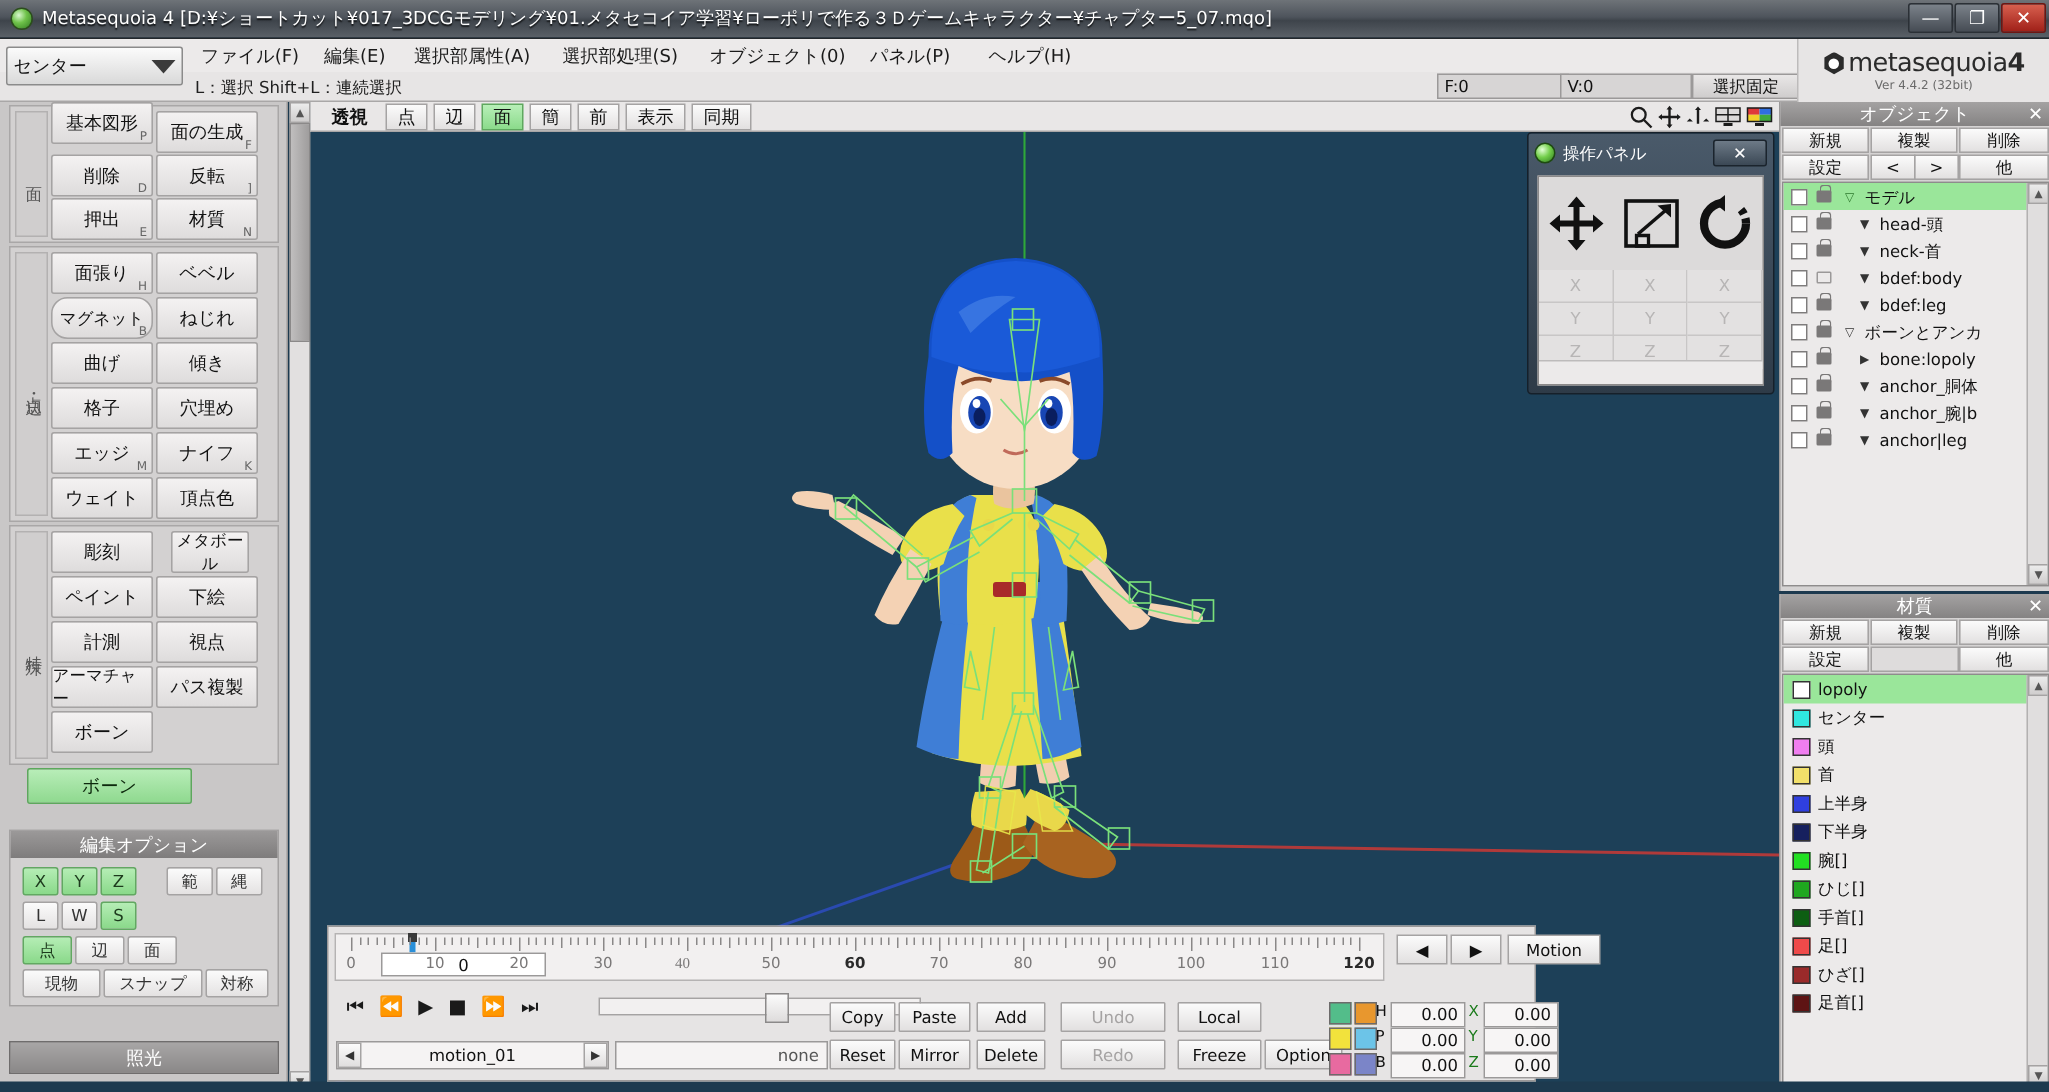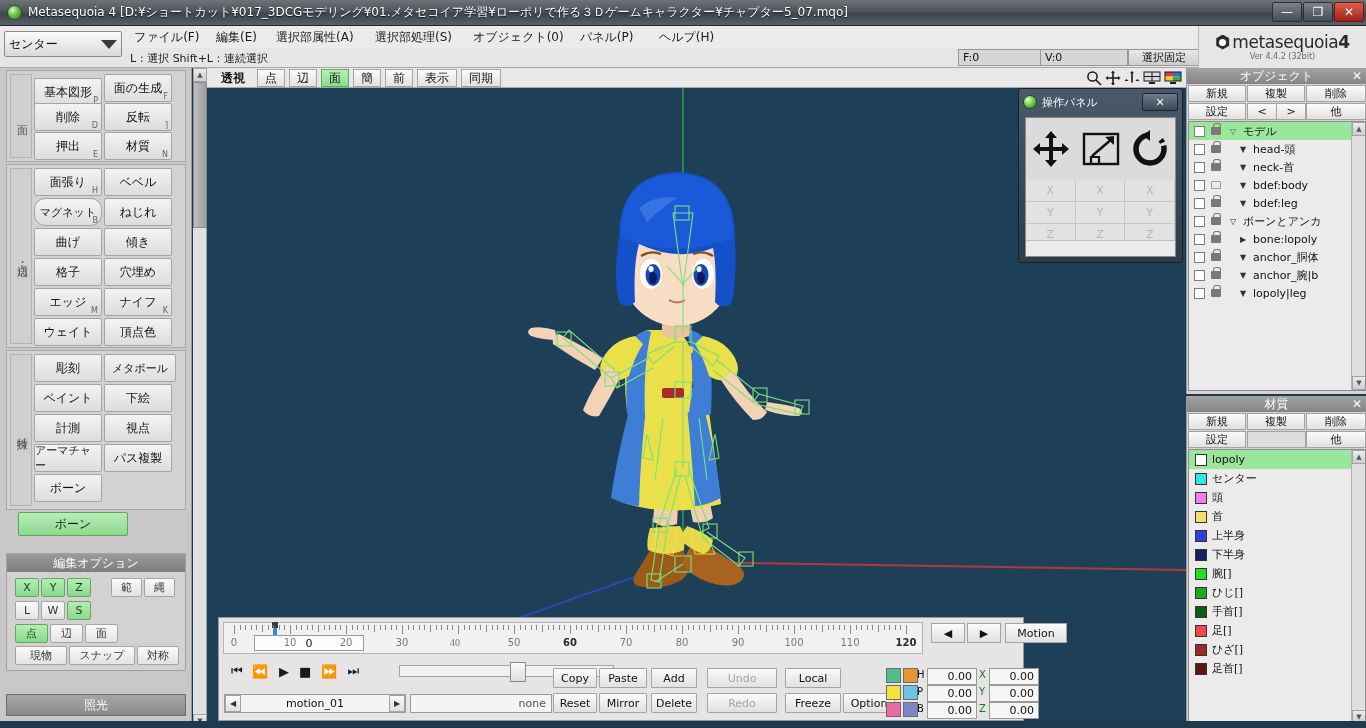--- a/index.html
+++ b/index.html
@@ -206,21 +206,21 @@
       <span class="hex"></span>
       <span>metasequoia</span>
       <span class="bold-m">4</span>
     </div>
   <div class="b2">Ver 4.4.2 (32bit)</div>
 </div>
 
 <div id="leftpanel">
     <div class="grp" style="left: 6px; top: 2px; width: 180px; height: 92px;"></div>
     <div class="vlabel" style="left: 10px; top: 6px; height: 84px;">面</div>
-    <div class="tbtn" style="left: 34px; top: 10px; width: 68px;">
+    <div class="tbtn" style="left: 34px; top: 0; width: 68px;">
       <span>基本図形</span>
       <span class="kk">P</span>
     </div>
     <div class="tbtn" style="left: 104px; top: 6px; width: 68px;">
       <span>面の生成</span>
       <span class="kk">F</span>
     </div>
     <div class="tbtn" style="left: 34px; top: 35px; width: 68px;">
       <span>削除</span>
       <span class="kk">D</span>
@@ -277,21 +277,21 @@
       <span>ウェイト</span>
     </div>
     <div class="tbtn" style="left: 104px; top: 250px; width: 68px;">
       <span>頂点色</span>
     </div>
     <div class="grp" style="left: 6px; top: 282px; width: 180px; height: 160px;"></div>
     <div class="vlabel" style="left: 10px; top: 286px; height: 152px;">特殊</div>
     <div class="tbtn" style="left: 34px; top: 286px; width: 68px;">
       <span>彫刻</span>
     </div>
-    <div class="tbtn narrow" style="left: 104px; top: 286px; width: 72px;">
+    <div class="tbtn narrow" style="left: 114px; top: 286px; width: 52px; text-align: center;">
       <span>メタボール</span>
     </div>
     <div class="tbtn" style="left: 34px; top: 316px; width: 68px;">
       <span>ペイント</span>
     </div>
     <div class="tbtn" style="left: 104px; top: 316px; width: 68px;">
       <span>下絵</span>
     </div>
     <div class="tbtn" style="left: 34px; top: 346px; width: 68px;">
       <span>計測</span>
@@ -785,21 +785,21 @@
           </span>
           <span class="tri" style="margin-left: 10px; color: rgb(51, 51, 51);">▼</span>
           <span style="margin-left: 4px;">anchor_腕|b</span>
         </div>
         <div class="lrow">
           <span class="ck" style="margin-left: 5px;"></span>
           <span class="lock" style="margin: 0px 5px;">
             <i></i>
           </span>
           <span class="tri" style="margin-left: 10px; color: rgb(51, 51, 51);">▼</span>
-          <span style="margin-left: 4px;">lopoly|leg</span>
+          <span style="margin-left: 4px;">anchor|leg</span>
         </div>
       </div>
     <div class="vsb">
       <div class="a u">▲</div>
       <div class="a d">▼</div>
     </div>
   </div>
 </div>
 
 <div id="matpanel">

